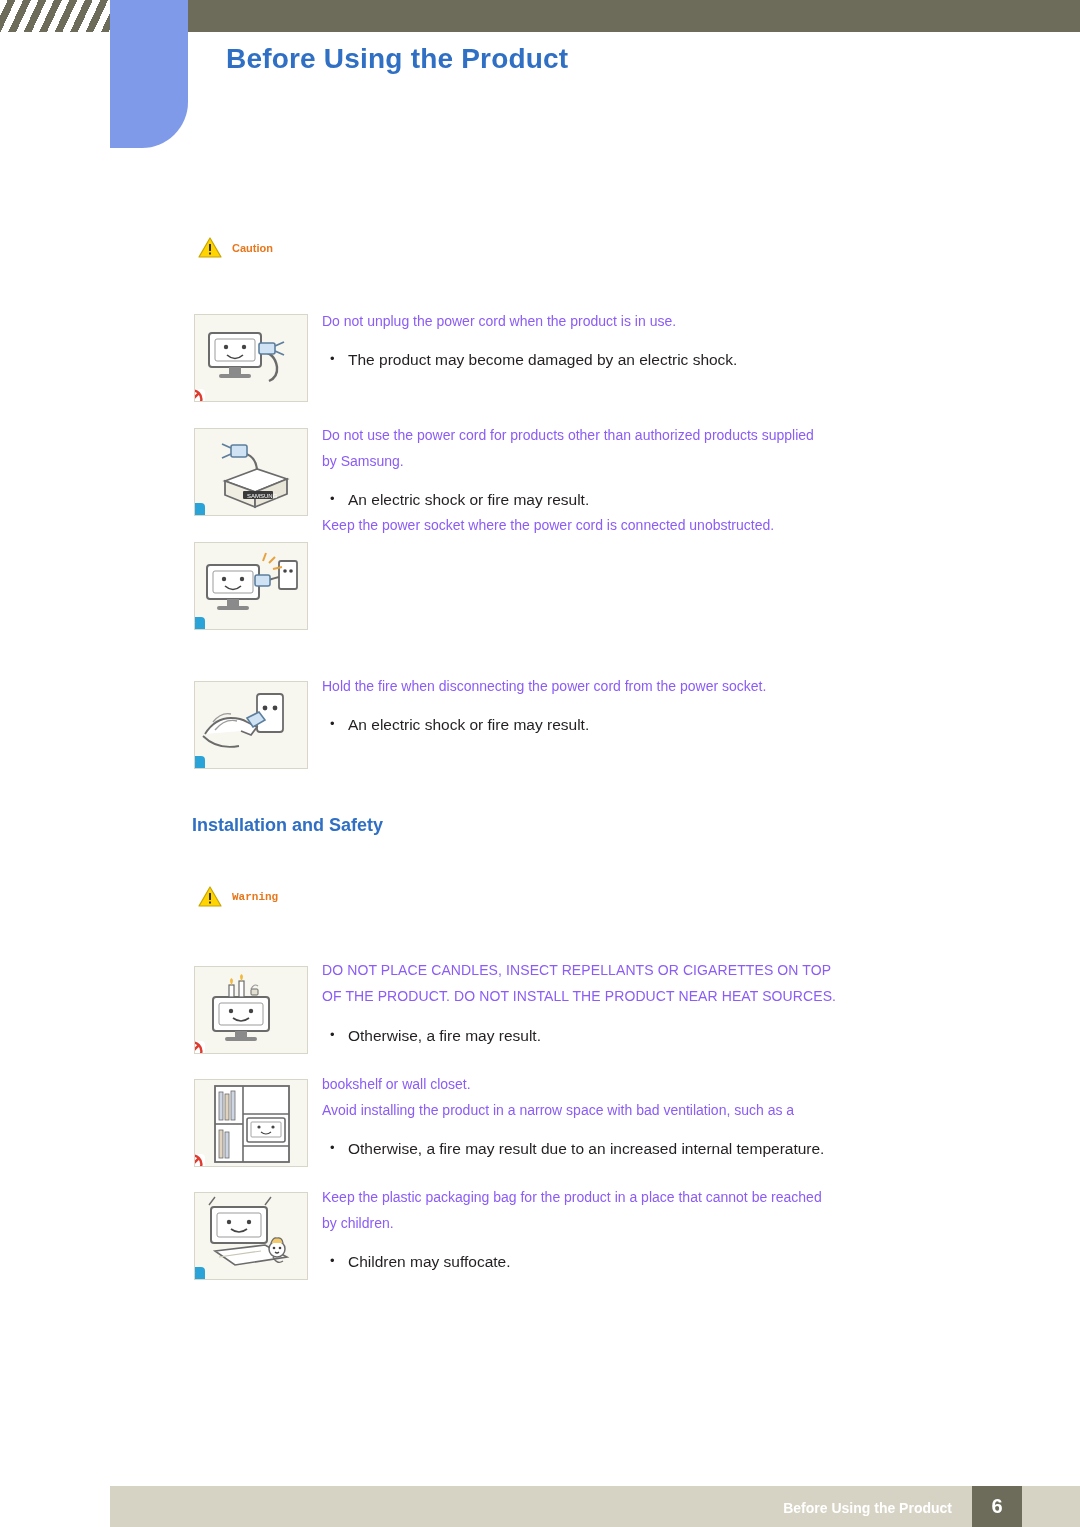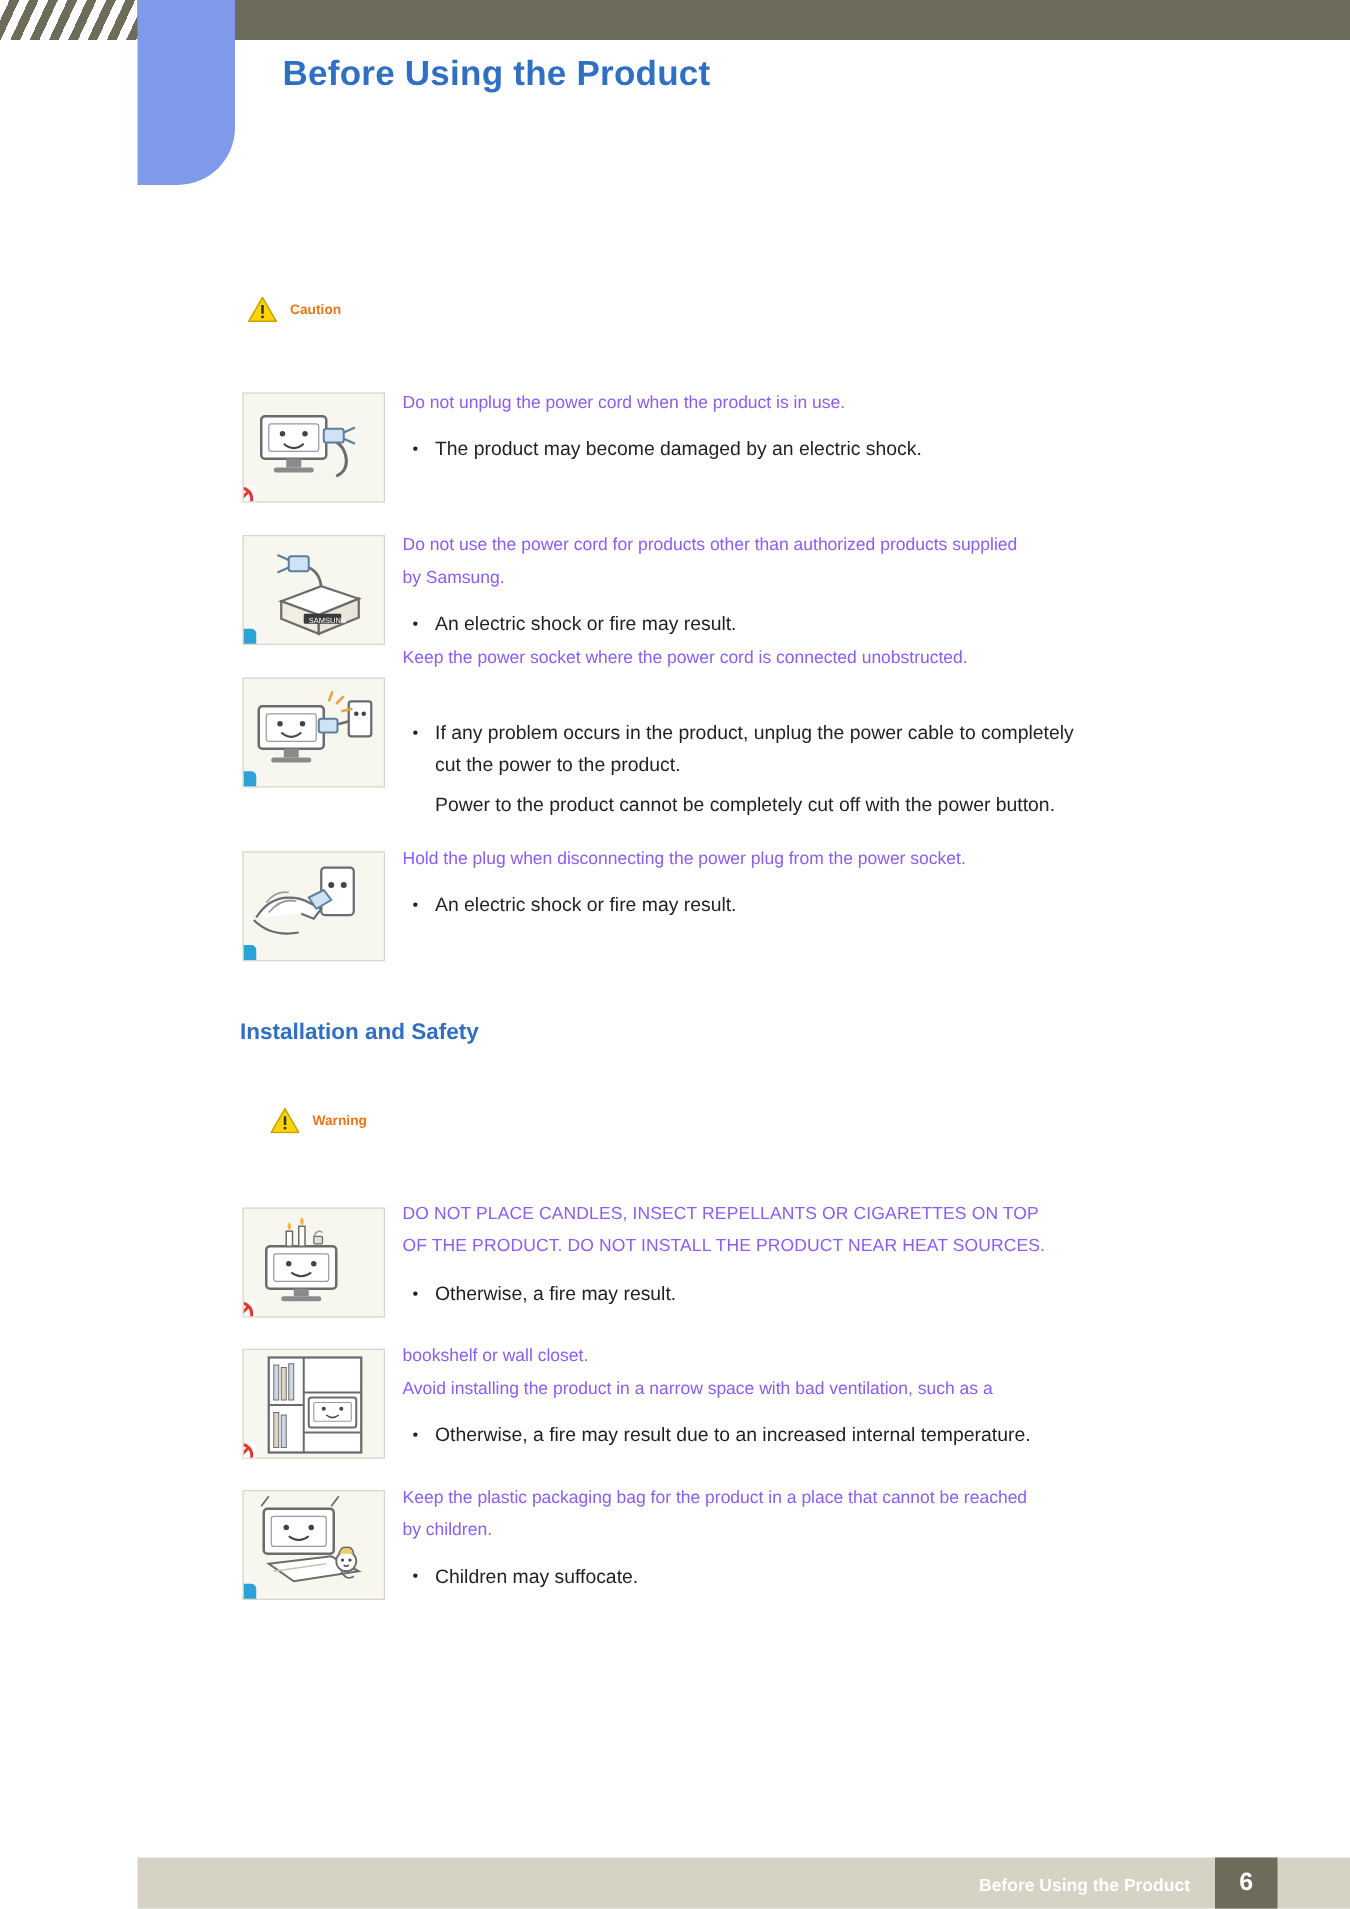--- a/index.html
+++ b/index.html
@@ -198,46 +198,41 @@
       <rect x="84" y="18" width="18" height="28" rx="2" fill="#ffffff" stroke="#6b6b6b" stroke-width="1.8"></rect>
       <circle cx="90" cy="28" r="1.8" fill="#444"></circle>
         <circle cx="96" cy="28" r="1.8" fill="#444"></circle>
       <path d="M64 40 q12 -4 20 -6" fill="none" stroke="#6b6b6b" stroke-width="2.2"></path>
       <rect x="60" y="32" width="15" height="11" rx="2" fill="#cfe3f5" stroke="#5c7f9e" stroke-width="1.6"></rect>
       <path d="M68 18 l3 -8 M74 20 l6 -6 M78 26 l9 -2" stroke="#e8a33d" stroke-width="2"></path>
     </svg>
     <span class="badge info">!</span>
   </div>
   <div class="txt" style="top:512px; left:322px; width:680px;">Keep the power socket where the power cord is connected unobstructed.</div>
-  <div class="bullets" style="top:574px; left:322px; width:680px;">
-    <div class="bullet">If any problem occurs in the product, unplug the power cable to completely</div>
-    <div class="bullet nodot">cut the power to the product.</div>
-    <div class="bullet nodot" style="margin-top:6px;">Power to the product cannot be completely cut off with the power button.</div>
-  </div>
 
   <div class="fig" style="top:681px; left:194px;">
     <svg width="114" height="88" viewBox="0 0 114 88">
       <rect x="62" y="12" width="26" height="38" rx="3" fill="#ffffff" stroke="#6b6b6b" stroke-width="1.8"></rect>
       <circle cx="70" cy="26" r="2.4" fill="#444"></circle>
         <circle cx="80" cy="26" r="2.4" fill="#444"></circle>
       <path d="M10 52 q10 -16 26 -16 q10 0 16 4 l10 5 l-6 8 l-10 -4" fill="#ffffff" stroke="#6b6b6b" stroke-width="1.8"></path>
       <path d="M18 40 q8 -10 18 -8 M20 48 q10 -12 22 -9" fill="none" stroke="#9b9b9b" stroke-width="1.4"></path>
       <path d="M52 36 l12 -6 l6 8 l-12 7 z" fill="#cfe3f5" stroke="#5c7f9e" stroke-width="1.6"></path>
       <path d="M8 54 q14 14 36 10" fill="none" stroke="#6b6b6b" stroke-width="1.8"></path>
     </svg>
     <span class="badge info">!</span>
   </div>
-  <div class="txt" style="top:673px; left:322px; width:680px;">Hold the plug when disconnecting the power plug from the power socket.</div>
+  <div class="txt" style="top:673px; left:322px; width:680px;">Hold the fire when disconnecting the power cord from the power socket.</div>
   <div class="bullets" style="top:712px; left:322px; width:660px;">
     <div class="bullet">An electric shock or fire may result.</div>
   </div>
 
   <div class="section-title" style="top:815px; left:192px;">Installation and Safety</div>
 
-  <div class="notice-head" style="top:886px; left:216px;">
+  <div class="notice-head" style="top:886px; left:198px;font-family:Liberation Mono, monospace;">
     <span class="tri-warn">
       <svg width="24" height="21" viewBox="0 0 24 21">
         <path d="M12 1 L23 20 L1 20 Z" fill="#ffd400" stroke="#c8a400" stroke-width="1.2" stroke-linejoin="round"></path>
         <rect x="11" y="7" width="2" height="7" fill="#333"></rect>
         <rect x="11" y="15.5" width="2" height="2" fill="#333"></rect>
       </svg>
     </span>
     <span class="label">Warning</span>
   </div>
 

